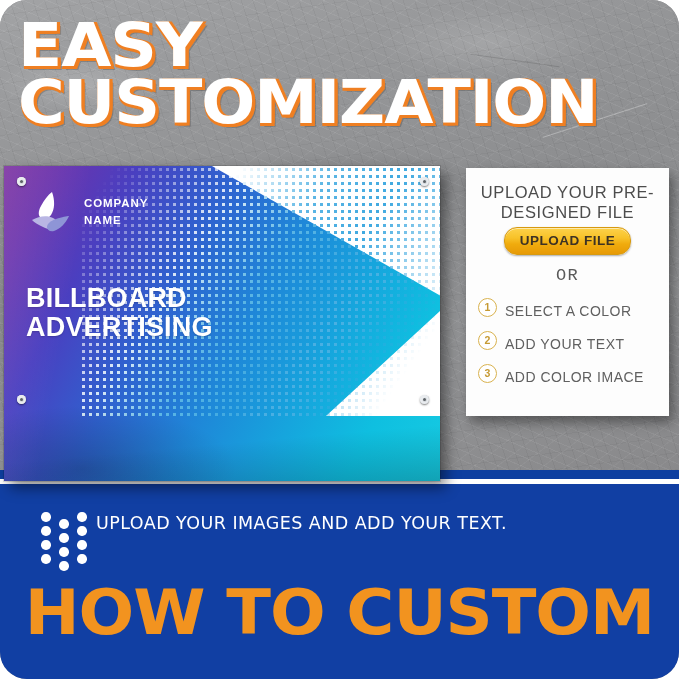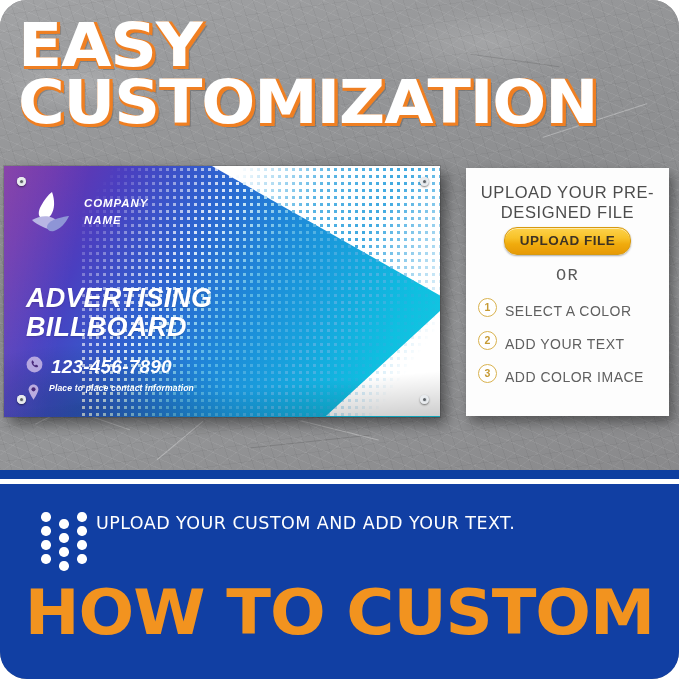--- a/index.html
+++ b/index.html
@@ -47,33 +47,32 @@
        3px 3px 0 #ef7f22,
        3px 0   0 #ef7f22,
        0   3px 0 #ef7f22,
        4px 4px 0 rgba(0,0,0,.18);
   }
   .headline .l1{display:block;font-size:60px;transform:scaleX(1.08);transform-origin:left center;}
   .headline .l2{display:block;font-size:60px;transform:scaleX(1.06);transform-origin:left center;margin-top:2px;}
 
   
   .banner{
-    position:absolute;left:4px;top:166px;width:436px;height:251px;z-index:5;
+    position:absolute;left:4px;top:166px;width:436px;height:315px;z-index:5;
     overflow:hidden;
     box-shadow:6px 7px 13px rgba(0,0,0,.45), 0 0 0 1px rgba(0,0,0,.12);
     background:linear-gradient(118deg,
       #7b2fa0 0%,
       #6b34ad 9%,
       #4a3fc0 22%,
       #2f62cf 38%,
       #1f86d8 54%,
       #16a5dd 70%,
       #0fbfe0 84%,
       #16cbe2 100%);
-    font-style:italic;
   }
   
   .banner .sheen{
     position:absolute;inset:0;
     background:
       linear-gradient(100deg, rgba(255,255,255,.10) 0%, rgba(255,255,255,0) 18%),
       linear-gradient(355deg, rgba(0,0,0,.20) 0%, rgba(0,0,0,0) 16%),
       radial-gradient(ellipse 220px 90px at 18% 96%, rgba(0,0,0,.22), rgba(0,0,0,0) 70%);
     pointer-events:none;
   }
@@ -226,44 +225,24 @@
           <path d="M41 26 C38 33 32 39 26 41 C22 42 19 40 19 37 C19 34 22 31 28 29 C34 27 39 26 41 26 Z" fill="#8e95d6"></path>
         </svg>
       </span>
       <span class="company">
         <span style="display:block">COMPANY</span>
         <span style="display:block">NAME</span>
       </span>
     </div>
 
     <div class="banner-title">
+      <span style="display:block">BILLBOARD</span>
       <span style="display:block">ADVERTISING</span>
-      <span style="display:block">BILLBOARD</span>
-    </div>
-
-    <div class="contact">
-      <div class="crow phone">
-        <span class="cicon">
-          <svg viewBox="0 0 20 20" width="17" height="17">
-            <circle cx="10" cy="10" r="9.3" fill="#c9b8e6" opacity=".85"></circle>
-            <path d="M7 5.6c.5-.4 1.1-.3 1.4.2l.9 1.5c.2.4.1.9-.3 1.2l-.5.4c.4 1 1.2 1.8 2.2 2.2l.4-.5c.3-.4.8-.5 1.2-.3l1.5.9c.5.3.6.9.2 1.4-.8.9-2 1-3.2.4-1.5-.7-3-2.2-3.7-3.7C6.4 7.9 6.4 6.5 7 5.6z" fill="#4a2a7a"></path>
-          </svg>
-        </span>
-        <span>123-456-7890</span>
-      </div>
-      <div class="crow addr">
-        <span class="cicon">
-          <svg viewBox="0 0 20 24" width="15" height="19">
-            <path d="M10 1.2c3.6 0 6.5 2.9 6.5 6.5 0 4.6-6.5 14-6.5 14S3.5 12.3 3.5 7.7C3.5 4.1 6.4 1.2 10 1.2z" fill="#c9b8e6" opacity=".9"></path>
-            <circle cx="10" cy="7.8" r="2.7" fill="#4a2a7a"></circle>
-          </svg>
-        </span>
-        <span class="txt">Place to place contact information</span>
-      </div>
-    </div>
+    </div>
+
 
     <span class="grommet" style="left:13px;top:11px;">
         <i></i>
       </span>
     <span class="grommet" style="left:416px;top:11px;">
         <i></i>
       </span>
     <span class="grommet" style="left:13px;top:229px;">
         <i></i>
       </span>
@@ -305,18 +284,18 @@
       <span style="left:18px;top:21px;"></span>
       <span style="left:36px;top:14px;"></span>
       <span style="left:0px;top:28px;"></span>
       <span style="left:18px;top:35px;"></span>
       <span style="left:36px;top:28px;"></span>
       <span style="left:0px;top:42px;"></span>
       <span style="left:18px;top:49px;"></span>
       <span style="left:36px;top:42px;"></span>
     </div>
     <div class="tagline">
-      <span style="display:block">UPLOAD YOUR CUSTOM AND ADD YOUR TEXT.</span>
+      <span style="display:block">UPLOAD YOUR IMAGES AND ADD YOUR TEXT.</span>
     </div>
     <div class="bigcustom">HOW TO CUSTOM</div>
   </div>
 
 </div>
 
 </body></html>

